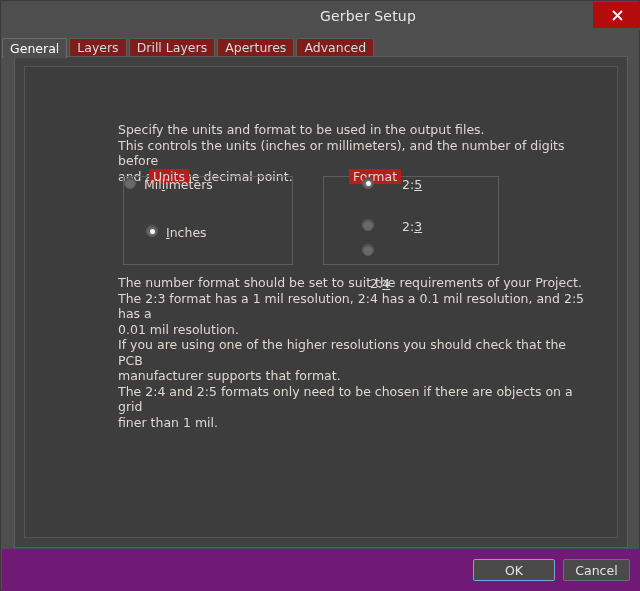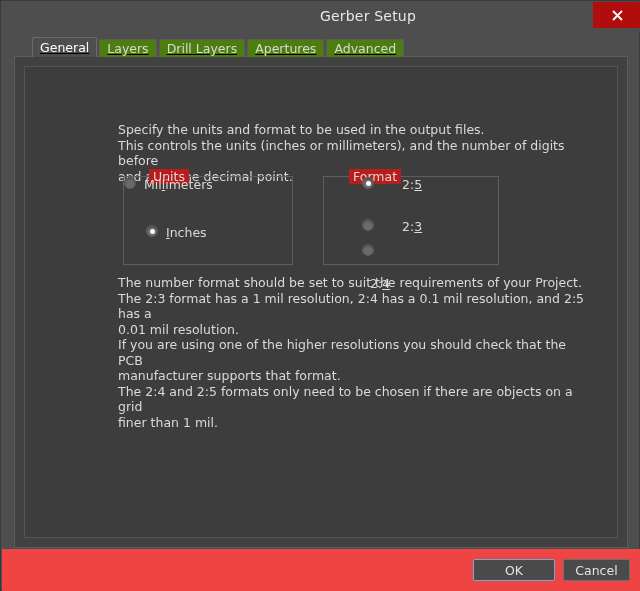--- a/index.html
+++ b/index.html
@@ -58,36 +58,34 @@
     display: flex;
     align-items: center;
     justify-content: center;
     cursor: pointer;
   }
   .close-button svg { display: block; }
 
   
   .tabstrip {
     position: absolute;
-    left: 31px;
+    left: 1px;
     top: 37px;
     height: 19px;
     display: flex;
-    align-items: flex-end;
     z-index: 4;
-    text-decoration: underline;
   }
   .tab {
     height: 18px;
     line-height: 18px;
     padding: 0 7px;
     margin-right: 2px;
     font-size: 12.5px;
     color: #d9d9d9;
-    background: #4d7c0f;
+    background: #7f1d1d;
     border: 1px solid #5c5c5c;
     border-bottom: none;
     box-sizing: border-box;
     white-space: nowrap;
     cursor: pointer;
     border-radius: 2px 2px 0 0;
   }
   .tab.active {
     background: #4e4e4e;
     color: #ffffff;
@@ -195,21 +193,21 @@
   #format-group .radio-row:nth-of-type(2) { top: 42px; }
   #format-group .radio-row:nth-of-type(3) { top: 67px; flex-direction: column; }
 
   
   .footer {
     position: absolute;
     left: 1px;
     top: 548px;
     width: 638px;
     height: 42px;
-    background: #ef4444;
+    background: #701a75;
   }
   .btn {
     position: absolute;
     top: 10px;
     height: 22px;
     line-height: 21px;
     text-align: center;
     font-size: 12.5px;
     color: #e4e4e4;
     background: #4a4a4a;

